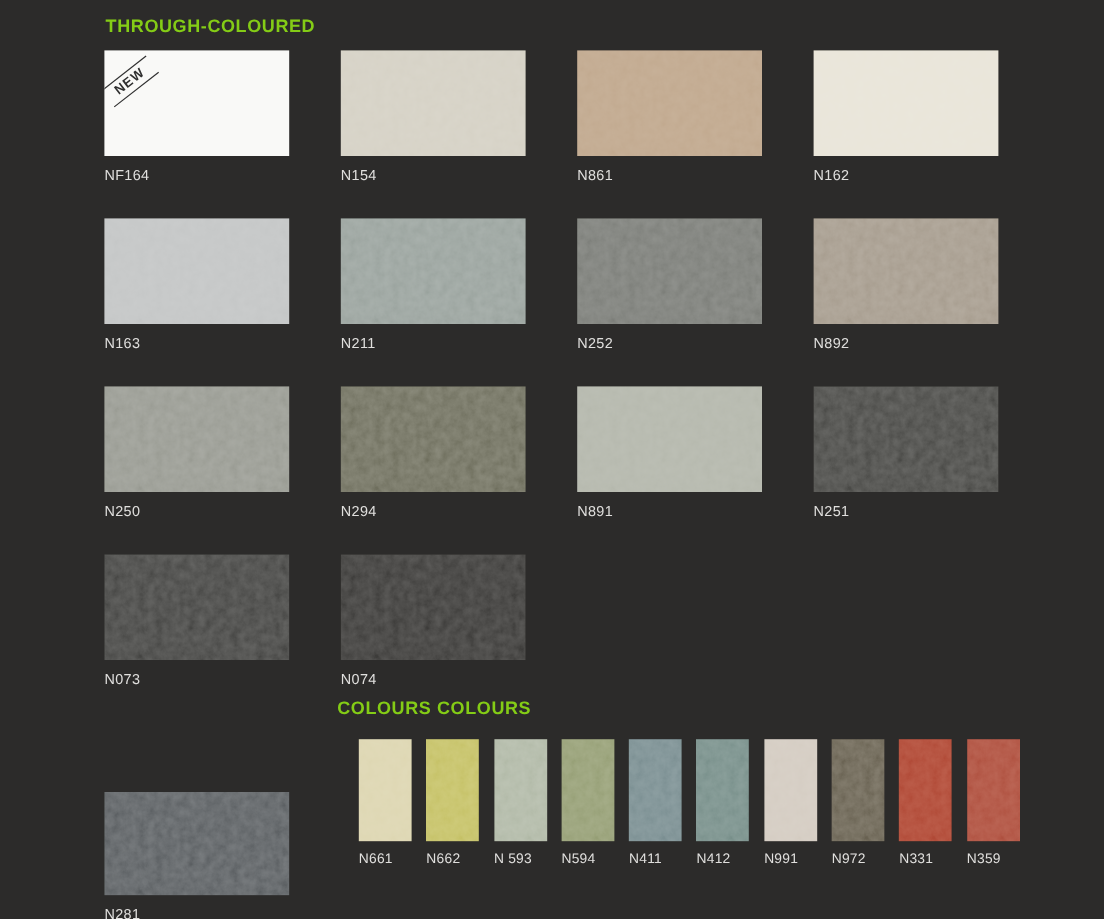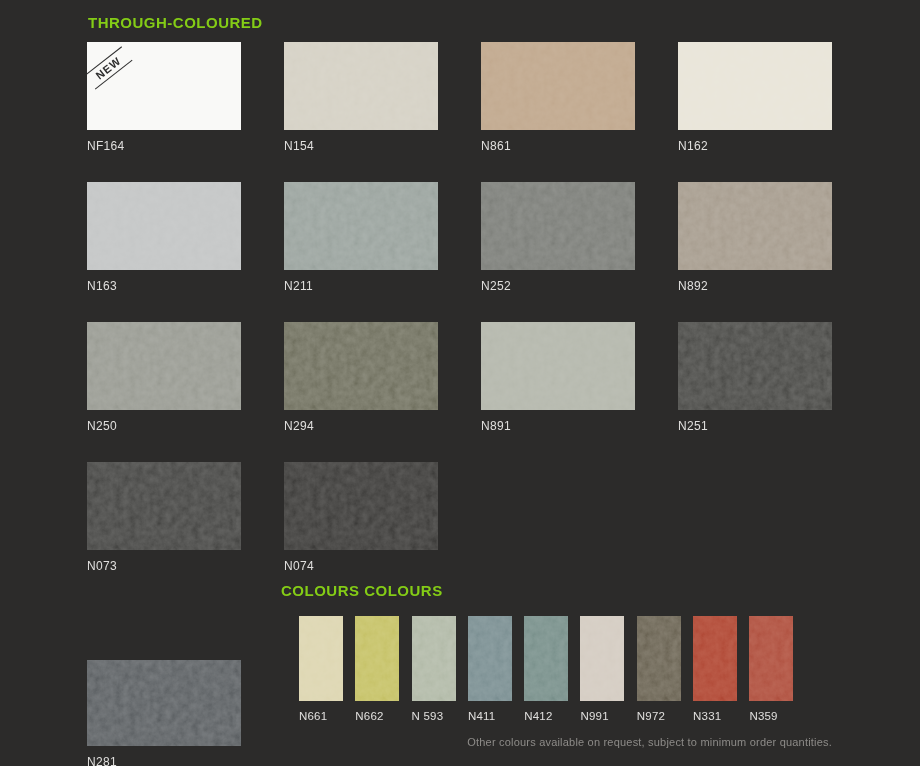--- a/index.html
+++ b/index.html
@@ -228,20 +228,28 @@
     </div>
     <div class="cell-sm">
       <div class="swatch-sm tex-med" style="background-color: rgb(178, 186, 168);">
         <svg class="grain">
             <rect width="100%" height="100%" filter="url(#grainF)"></rect>
           </svg>
       </div>
       <div class="swatch-sm-label">N 593</div>
     </div>
     <div class="cell-sm">
+      <div class="swatch-sm tex-med" style="background-color: rgb(151, 160, 119);">
+        <svg class="grain">
+            <rect width="100%" height="100%" filter="url(#grainF)"></rect>
+          </svg>
+      </div>
+      <div class="swatch-sm-label">N594</div>
+    </div>
+    <div class="cell-sm">
       <div class="swatch-sm tex-med" style="background-color: rgb(124, 144, 147);">
         <svg class="grain">
             <rect width="100%" height="100%" filter="url(#grainF)"></rect>
           </svg>
       </div>
       <div class="swatch-sm-label">N411</div>
     </div>
     <div class="cell-sm">
       <div class="swatch-sm tex-med" style="background-color: rgb(122, 145, 140);">
         <svg class="grain">
@@ -277,15 +285,14 @@
     <div class="cell-sm">
       <div class="swatch-sm tex-med" style="background-color: rgb(176, 82, 65);">
         <svg class="grain">
             <rect width="100%" height="100%" filter="url(#grainF)"></rect>
           </svg>
       </div>
       <div class="swatch-sm-label">N359</div>
     </div>
   </div>
 
-  <div class="footnote">Other colours available on request, subject to minimum order quantities.</div>
 
 </div>
 
 </body></html>

